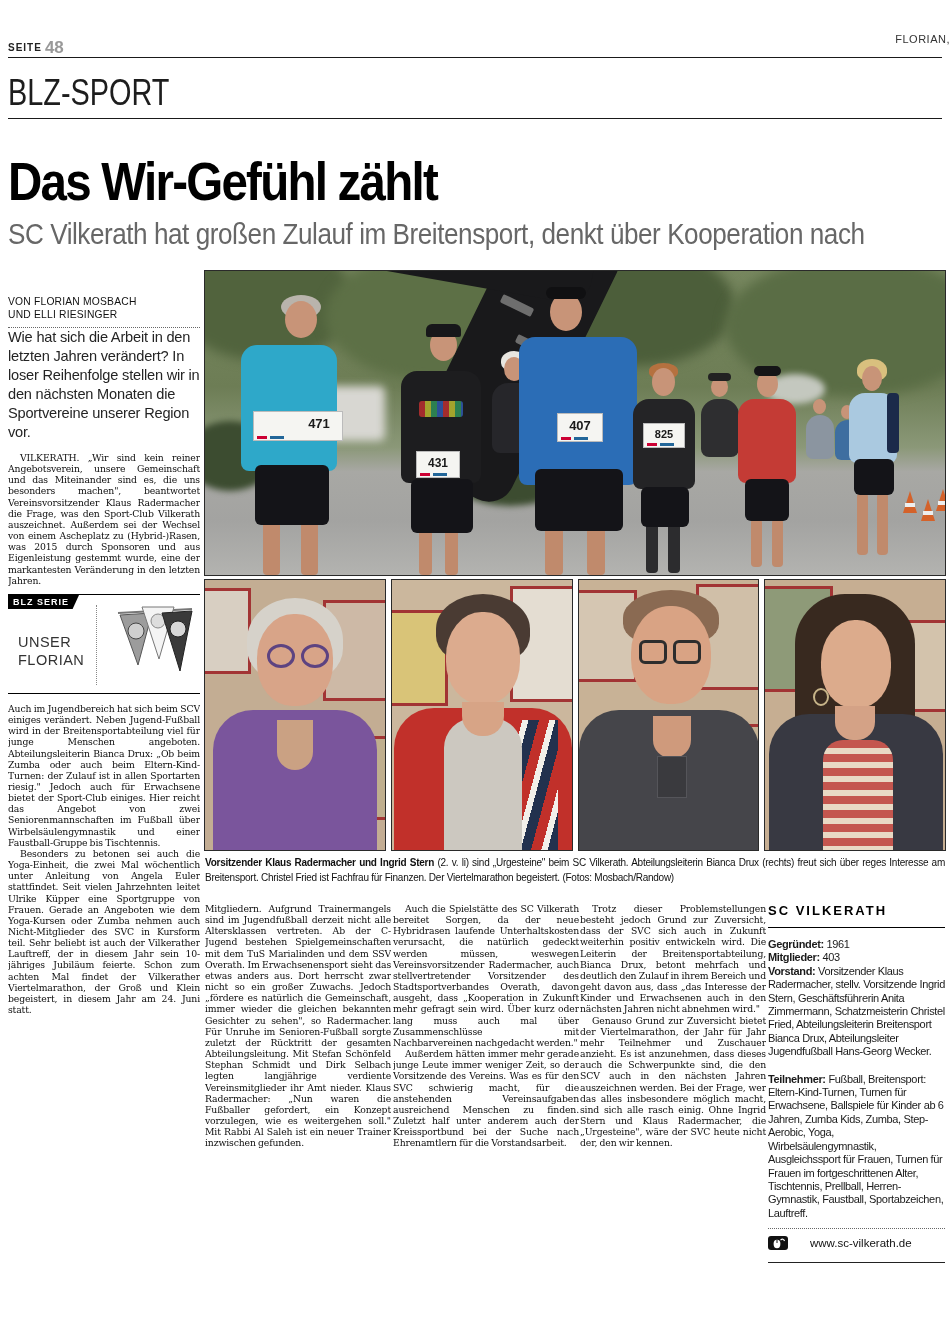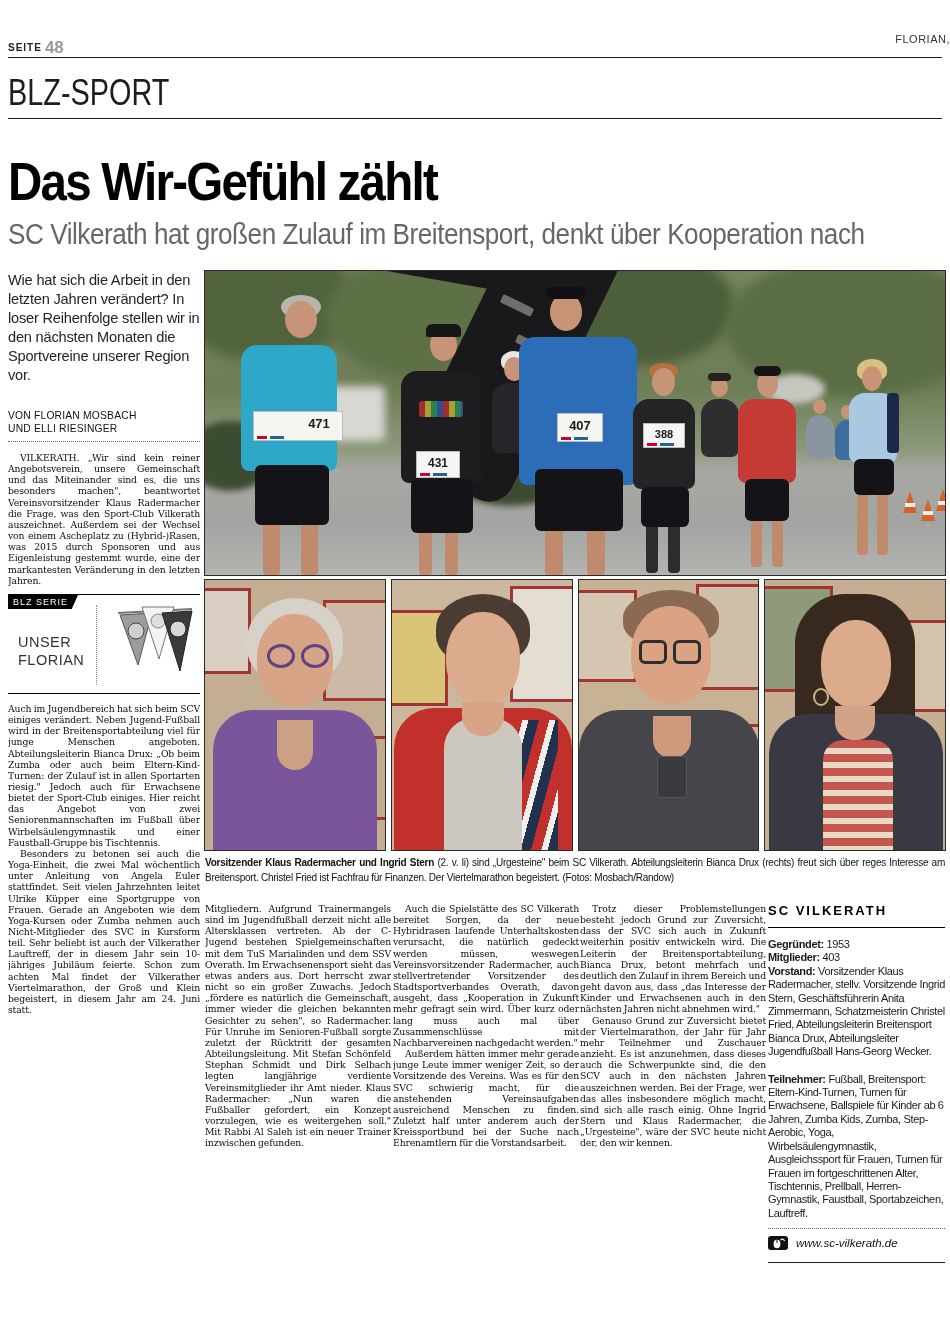--- a/index.html
+++ b/index.html
@@ -20,21 +20,21 @@
   #intro{font-size:14.6px;line-height:19px;color:#242424;letter-spacing:-.2px;}
   #byline{margin-top:24px;font-size:10.3px;line-height:13px;color:#111;letter-spacing:.2px;
           border-bottom:1px dotted #666;padding-bottom:6px;}
   .serif p{font-family:"DejaVu Serif",serif;font-size:9.3px;line-height:11.15px;text-align:justify;
            letter-spacing:-.15px;word-spacing:-.5px;color:#0d0d0d;margin:0;}
   .serif p.ind{text-indent:12px;}
   #leftcol .serif{margin-top:10px;}
   
   #seriebox{position:relative;margin:8px 0 9px 0;border-top:1px solid #000;border-bottom:1px solid #000;
             height:98px;}
-  #serielabel{position:absolute;left:0;top:0;background:#000;color:#fff;font-size:9px;font-weight:normal;
+  #serielabel{position:absolute;left:0;top:0;background:#000;color:#fff;font-size:9px;font-weight:bold;
               letter-spacing:1px;padding:2px 10px 2px 5px;clip-path:polygon(0 0,100% 0,91% 100%,0 100%);}
   #serietitle{position:absolute;left:10px;top:38px;font-size:14.5px;line-height:18px;color:#333;letter-spacing:.5px;}
   #seriediv{position:absolute;left:88px;top:10px;bottom:8px;border-left:1px dotted #888;}
   #pennants{position:absolute;right:2px;top:8px;}
   
   #mainphoto{left:205px;top:271px;width:740px;height:304px;overflow:hidden;background:
      linear-gradient(180deg,#77875f 0%,#6d7d55 38%,#8b9878 58%,#a8a8a4 66%,#a3a3a1 82%,#b3b3b0 100%);
      outline:1px solid #2a2a2a;}
   .blob{position:absolute;border-radius:50%;filter:blur(6px);}
   .bldg{position:absolute;background:#d8d7d2;filter:blur(4px);border-radius:6px;}
@@ -72,45 +72,45 @@
   
   .botcol{top:903px;width:186px;height:436px;overflow:hidden;}
   
   #infobox{left:768px;top:903px;width:177px;height:436px;overflow:hidden;}
   #ibtitle{font-size:13px;font-weight:bold;letter-spacing:2px;border-bottom:1.5px solid #000;
            padding-bottom:9px;margin-bottom:10px;color:#000;}
   .ibtext{font-size:11px;line-height:13.4px;letter-spacing:-.35px;color:#1a1a1a;margin:0;}
   .ibtext b{letter-spacing:-.35px;}
   #ibsports{margin-top:14px;}
   #ibdots{border-bottom:1px dotted #666;margin:8px 0 7px 0;}
-  #ibweb{display:flex;align-items:center;gap:8px;font-size:11.5px;font-style:italic;color:#111;}
+  #ibweb{display:flex;align-items:center;gap:22px;font-size:11.5px;color:#111;}
   #ibrule{margin-top:12px;border-bottom:1px solid #222;}
 </style>
 </head>
 <body>
 
 <div id="page">
 
   <div class="abs" id="seite">
     <span>SEITE</span><span id="pagenum">48</span>
   </div>
   <div class="abs" id="dateline">FLORIAN,</div>
   <div class="rule" style="left:8px;right:8px;top:57px;"></div>
   <div class="abs" id="section">BLZ-SPORT</div>
   <div class="rule" style="left:8px;right:8px;top:118px;"></div>
 
   <div class="abs" id="headline">Das Wir-Gefühl zählt</div>
   <div class="abs" id="subhead">SC Vilkerath hat großen Zulauf im Breitensport, denkt über Kooperation nach</div>
 
   <div class="abs" id="leftcol">
-    <div id="intro">Wie hat sich die Arbeit in den letzten Jahren verändert? In loser Reihenfolge stellen wir in den nächsten Monaten die Sportvereine unserer Region vor.</div>
     <div id="byline">
       <div>VON FLORIAN MOSBACH</div>
       <div>UND ELLI RIESINGER</div>
     </div>
+    <div id="intro">Wie hat sich die Arbeit in den letzten Jahren verändert? In loser Reihenfolge stellen wir in den nächsten Monaten die Sportvereine unserer Region vor.</div>
     <div class="serif">
       <p class="ind">VILKERATH. „Wir sind kein reiner Angebotsverein, unsere Gemeinschaft und das Miteinander sind es, die uns besonders machen", beantwortet Vereinsvorsitzender Klaus Radermacher die Frage, was den Sport-Club Vilkerath auszeichnet. Außerdem sei der Wechsel von einem Ascheplatz zu (Hybrid-)Rasen, was 2015 durch Sponsoren und aus Eigenleistung gestemmt wurde, eine der markantesten Veränderung in den letzten Jahren.</p>
 
       <div id="seriebox">
         <div id="serielabel">BLZ SERIE</div>
         <div id="serietitle">
           <div>UNSER</div>
           <div>FLORIAN</div>
         </div>
         <div id="seriediv"></div>
@@ -184,21 +184,21 @@
       <div class="bib" style="left:352px;top:142px;width:44px;height:27px;line-height:23px;"><span>407</span><i class="strip"></i><i class="strip2"></i></div>
     </div>
 
     <div class="runner">
       <div class="phair" style="left:444px;top:92px;width:29px;height:16px;background:#b5713f;"></div>
       <div class="head" style="left:447px;top:97px;width:23px;height:28px;"></div>
       <div class="torso" style="left:428px;top:128px;width:62px;height:90px;background:#242426;"></div>
       <div class="legs" style="left:441px;top:252px;width:12px;height:50px;background:#2c2c2e;"></div>
       <div class="legs" style="left:463px;top:252px;width:12px;height:50px;background:#2c2c2e;"></div>
       <div class="shorts" style="left:436px;top:216px;width:48px;height:40px;"></div>
-      <div class="bib" style="left:438px;top:152px;width:40px;height:23px;line-height:20px;font-size:11px;"><span>388</span><i class="strip"></i><i class="strip2"></i></div>
+      <div class="bib" style="left:438px;top:152px;width:40px;height:23px;line-height:20px;font-size:11px;"><span>825</span><i class="strip"></i><i class="strip2"></i></div>
     </div>
 
     <div class="runner">
       <div class="head" style="left:506px;top:106px;width:17px;height:20px;"></div>
       <div style="left:503px;top:102px;width:23px;height:8px;background:#222;border-radius:4px;"></div>
       <div class="torso" style="left:496px;top:128px;width:38px;height:58px;background:#2e2e30;"></div>
     </div>
 
     <div class="runner">
       <div class="head" style="left:552px;top:100px;width:21px;height:26px;"></div>
@@ -305,21 +305,21 @@
     <p class="ind">Außerdem hätten immer mehr gerade junge Leute immer weniger Zeit, so der Vorsitzende des Vereins. Was es für den SVC schwierig macht, für die anstehenden Vereinsaufgaben ausreichend Menschen zu finden. Zuletzt half unter anderem auch der Kreissportbund bei der Suche nach Ehrenamtlern für die Vorstandsarbeit.</p>
   </div>
   <div class="abs botcol serif" style="left:580px;">
     <p class="ind">Trotz dieser Problemstellungen besteht jedoch Grund zur Zuversicht, dass der SVC sich auch in Zukunft weiterhin positiv entwickeln wird. Die Leiterin der Breitensportabteilung, Bianca Drux, betont mehrfach und deutlich den Zulauf in ihrem Bereich und geht davon aus, dass „das Interesse der Kinder und Erwachsenen auch in den nächsten Jahren nicht abnehmen wird."</p>
     <p class="ind">Genauso Grund zur Zuversicht bietet der Viertelmarathon, der Jahr für Jahr mehr Teilnehmer und Zuschauer anzieht. Es ist anzunehmen, dass dieses auch die Schwerpunkte sind, die den SCV auch in den nächsten Jahren auszeichnen werden. Bei der Frage, wer das alles insbesondere möglich macht, sind sich alle rasch einig. Ohne Ingrid Stern und Klaus Radermacher, die „Urgesteine", wäre der SVC heute nicht der, den wir kennen.</p>
   </div>
 
   <div class="abs" id="infobox">
     <div id="ibtitle">SC VILKERATH</div>
     <p class="ibtext">
-      <b>Gegründet:</b> <span>1953</span>
+      <b>Gegründet:</b> <span>1961</span>
     </p>
     <p class="ibtext">
       <b>Mitglieder:</b> <span>403</span>
     </p>
     <p class="ibtext">
       <b>Vorstand:</b> <span>Vorsitzender Klaus Radermacher, stellv. Vorsitzende Ingrid Stern, Geschäftsführerin Anita Zimmermann, Schatzmeisterin Christel Fried, Abteilungsleiterin Breitensport Bianca Drux, Abteilungsleiter Jugendfußball Hans-Georg Wecker.</span>
     </p>
     <p class="ibtext" id="ibsports">
       <b>Teilnehmer:</b> <span>Fußball, Breitensport: Eltern-Kind-Turnen, Turnen für Erwachsene, Ballspiele für Kinder ab 6 Jahren, Zumba Kids, Zumba, Step-Aerobic, Yoga, Wirbelsäulengymnastik, Ausgleichssport für Frauen, Turnen für Frauen im fortgeschrittenen Alter, Tischtennis, Prellball, Herren-Gymnastik, Faustball, Sportabzeichen, Lauftreff.</span>
     </p>

